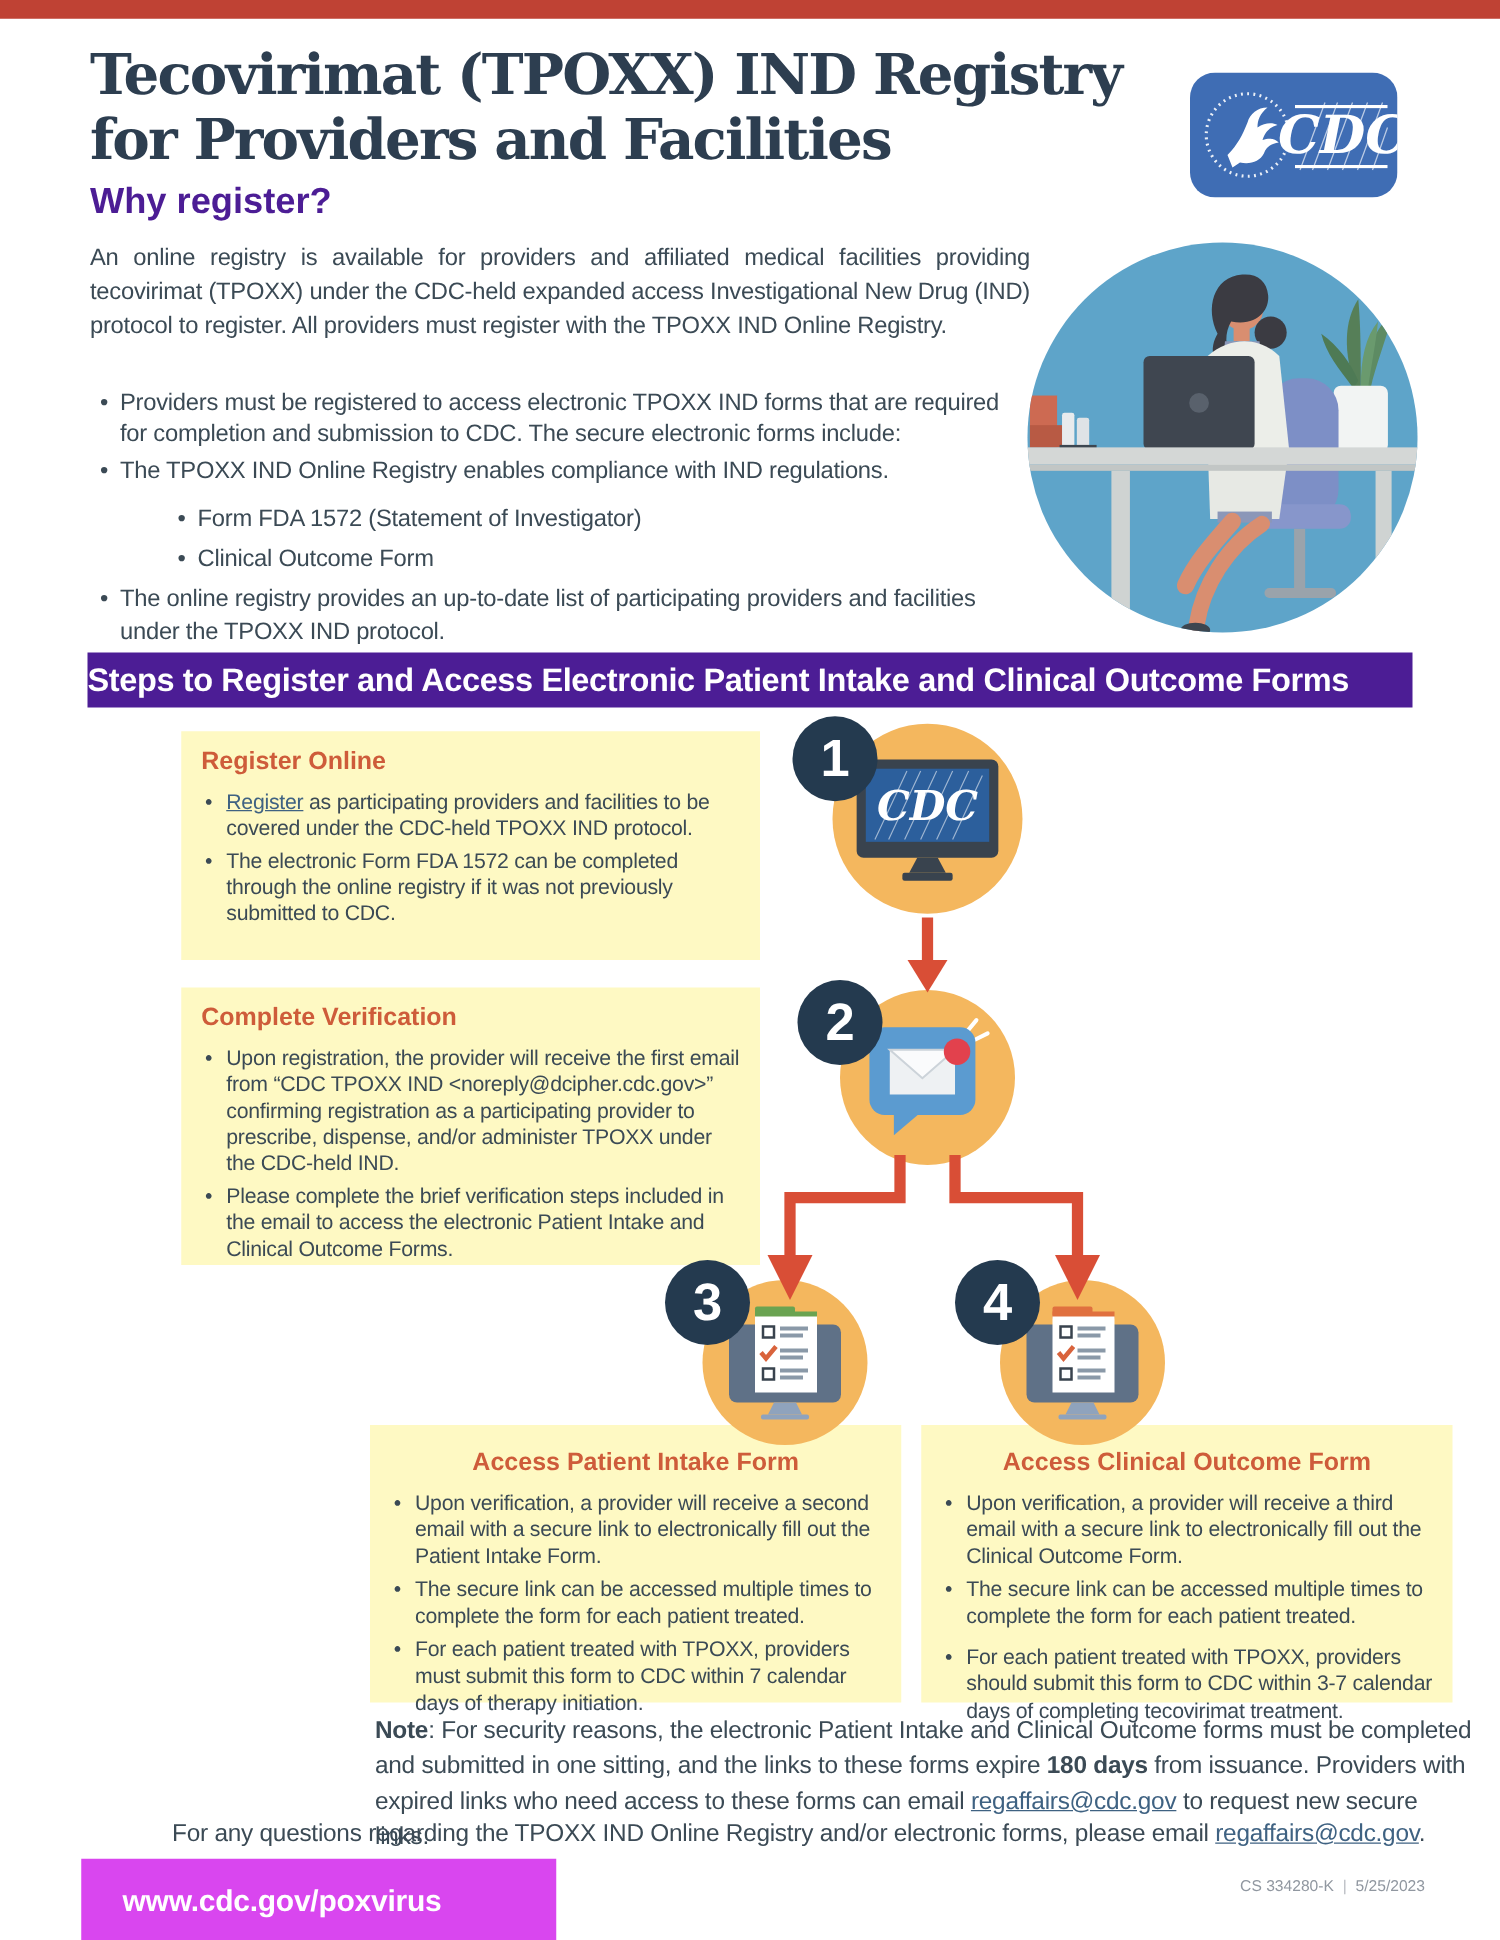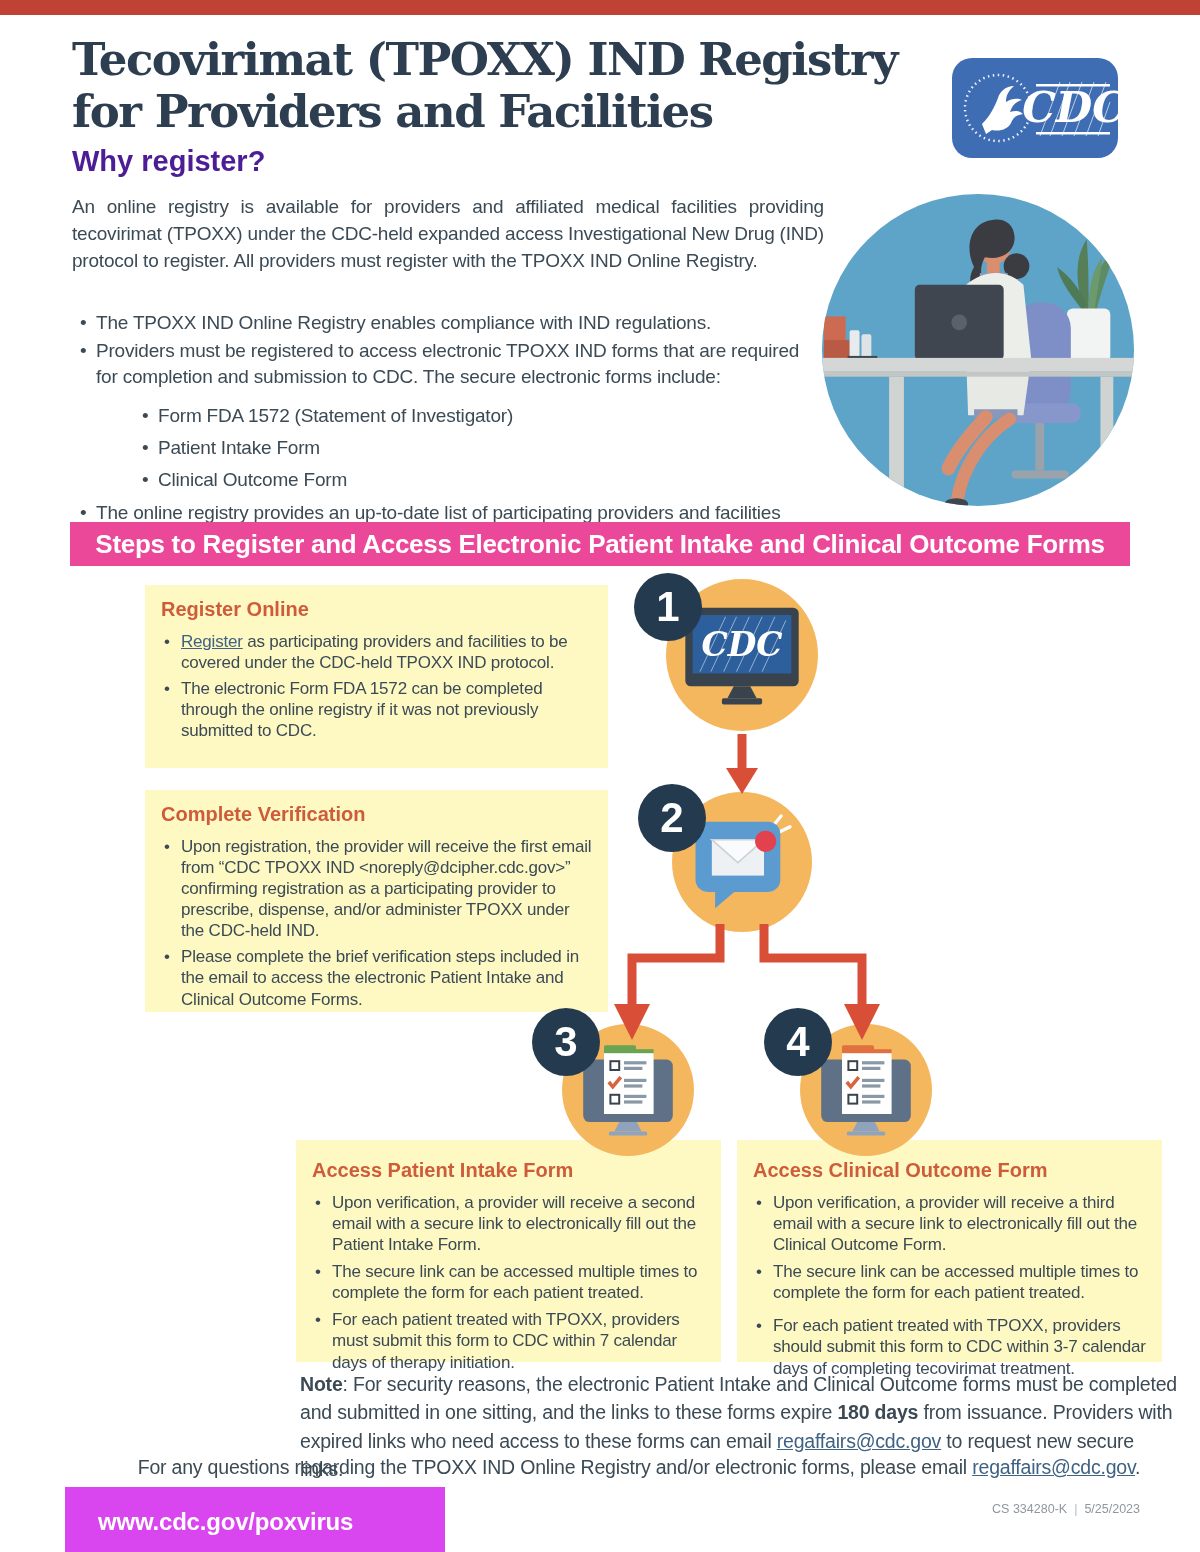--- a/index.html
+++ b/index.html
@@ -20,30 +20,30 @@
            text-align:justify; letter-spacing:-0.2px; }
 
   .why-list { position:absolute; left:76px; top:310px; width:748px; font-size:19px; line-height:1.33; letter-spacing:-0.2px; }
   .bul { position:relative; padding-left:20px; list-style:none; margin-bottom:3px; }
   .bul::before { content:"•"; position:absolute; left:4px; top:0; }
   .sub-list { margin:14px 0 0 62px; }
   .sub-list .bul { margin-bottom:7px; }
 
   .illustration { position:absolute; left:820px; top:192px; width:316px; height:316px; }
 
-  .banner { position:absolute; left:70px; top:522px; width:1060px; height:44px; background:#ec4899;
-            color:#ffffff; font-weight:700; font-size:26px; text-align:center; line-height:44px; letter-spacing:-0.3px; }
+  .banner { position:absolute; left:70px; top:522px; width:1060px; height:44px; background:#4c1d95;
+            color:#ffffff; font-weight:700; font-size:26px; line-height:44px; letter-spacing:-0.3px; }
 
   .cream-box { position:absolute; background:#fef9c3; padding:13px 16px 10px 16px; }
   .box1 { left:145px; top:585px; width:463px; height:183px; }
   .box2 { left:145px; top:790px; width:463px; height:222px; }
   .box3 { left:296px; top:1140px; width:425px; height:222px; }
   .box4 { left:737px; top:1140px; width:425px; height:222px; }
   .box-heading { color:#ce5c3a; font-weight:700; font-size:20px; margin-bottom:10px; }
-  .box-heading.center { text-align:left; margin-top:6px; }
+  .box-heading.center { text-align:center; margin-top:6px; }
   .cream-box ul { list-style:none; }
   .cream-box .bul { font-size:17px; line-height:1.24; margin-bottom:5px; letter-spacing:-0.2px; }
   .cream-box .bul::before { left:3px; }
   .box3 .bul, .box4 .bul { margin-bottom:6px; }
   .gap-top { margin-top:12px !important; }
 
   .link { color:#3f6282; text-decoration:underline; cursor:pointer; }
 
   .step-circle { position:absolute; border-radius:50%; background:#f4b75e; display:flex;
                  align-items:center; justify-content:center; }
@@ -105,25 +105,24 @@
       <rect x="84" y="26" width="74" height="2.5" fill="#ffffff"></rect>
       <rect x="84" y="74" width="74" height="2.5" fill="#ffffff"></rect>
     </svg>
   </div>
 
   <div class="why-heading">Why register?</div>
 
   <p class="intro">An online registry is available for providers and affiliated medical facilities providing tecovirimat (TPOXX) under the CDC-held expanded access Investigational New Drug (IND) protocol to register. All providers must register with the TPOXX IND Online Registry.</p>
 
   <ul class="why-list">
+    <li class="bul">Providers must be registered to access electronic TPOXX IND forms that are required for completion and submission to CDC. The secure electronic forms include:</li>
     <li class="bul">The TPOXX IND Online Registry enables compliance with IND regulations.</li>
-    <li class="bul">Providers must be registered to access electronic TPOXX IND forms that are required for completion and submission to CDC. The secure electronic forms include:</li>
     <ul class="sub-list">
       <li class="bul">Form FDA 1572 (Statement of Investigator)</li>
-      <li class="bul">Patient Intake Form</li>
       <li class="bul">Clinical Outcome Form</li>
     </ul>
     <li class="bul">The online registry provides an up-to-date list of participating providers and facilities under the TPOXX IND protocol.</li>
   </ul>
 
   <div class="illustration">
     <svg viewBox="0 0 320 320" width="316" height="316">
       <defs>
           <clipPath id="circ">
             <circle cx="160" cy="160" r="158"></circle>

